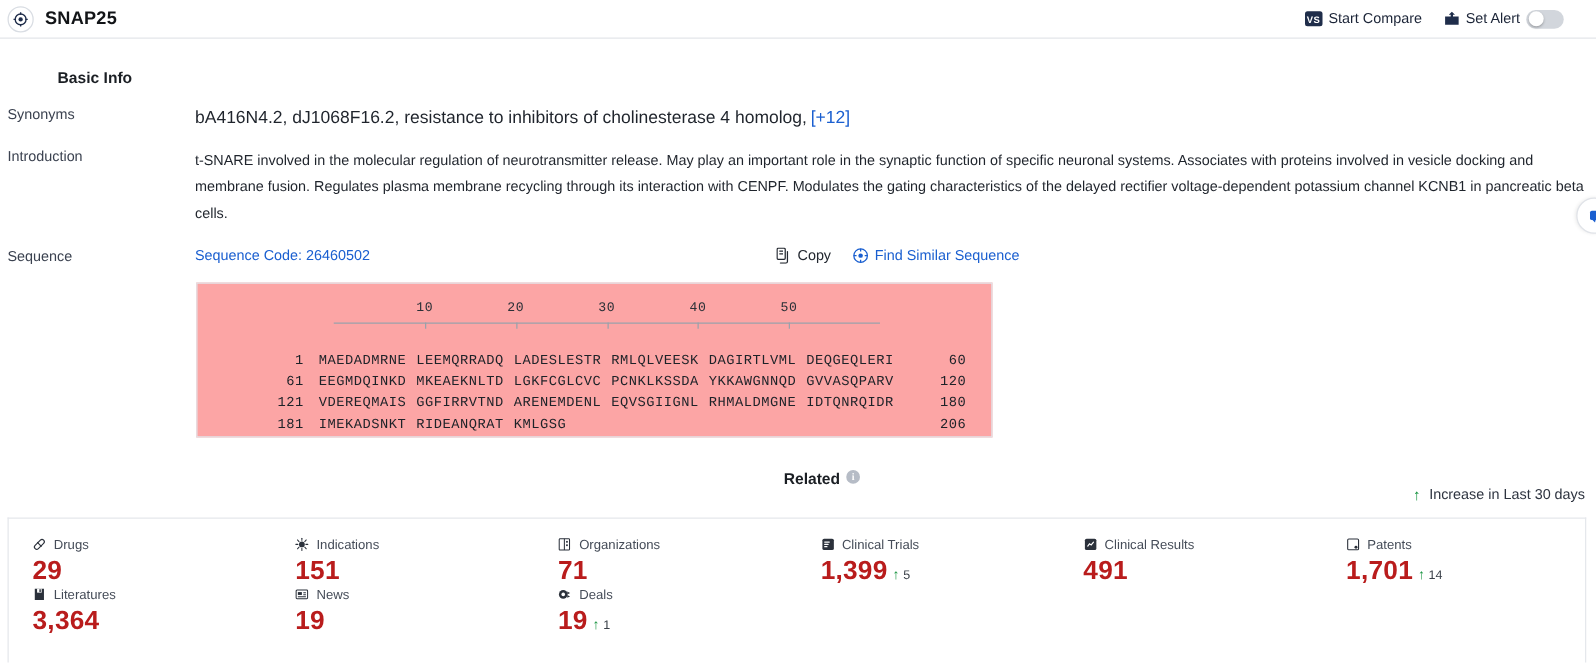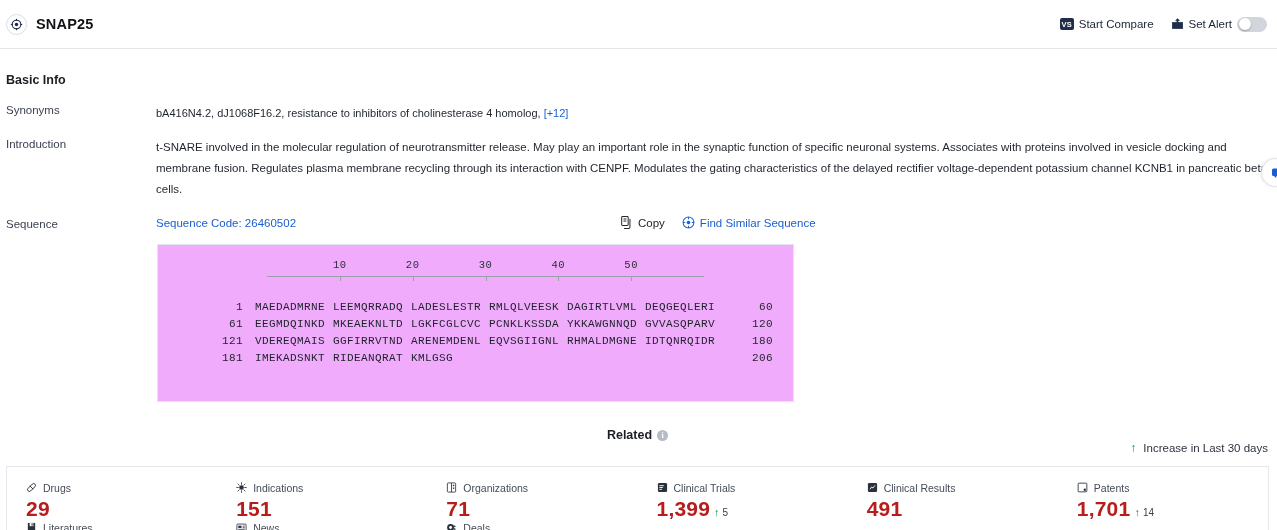--- a/index.html
+++ b/index.html
@@ -12,25 +12,25 @@
     width: 1277px;
     height: 530px;
     overflow: hidden;
     font-family: "Liberation Sans", sans-serif;
     color: #1a1a1a;
     position: relative;
   }
 
   
   .topbar {
-    height: 49px;
+    height: 31px;
     border-bottom: 1px solid #e3e6ea;
     display: flex;
     align-items: center;
-    padding: 0 8px 0 6px;
+    padding: 0 24px 0 6px;
     box-sizing: border-box;
   }
   .brand {
     display: flex;
     align-items: center;
     gap: 9px;
   }
   .brand-logo {
     width: 19px;
     height: 19px;
@@ -99,22 +99,22 @@
 
   
   .content { padding: 0 8px 0 6px; }
 
   .section-title {
     font-size: 12.5px;
     font-weight: bold;
     color: #1b1f24;
     margin-top: 24px;
     display: flex;
-    align-items: center;
     gap: 5px;
+    margin-left: 40px;
   }
   .info-dot {
     width: 11px;
     height: 11px;
     border-radius: 50%;
     background: #b6bcc6;
     color: #fff;
     font-size: 8px;
     font-weight: bold;
     display: flex;
@@ -132,21 +132,21 @@
     flex: 0 0 150px;
     font-size: 11.5px;
     color: #3b4250;
     padding-top: 1px;
   }
   .row-body {
     flex: 1 1 auto;
     min-width: 0;
   }
   .syn-text {
-    font-size: 11px;
+    font-size: 14px;
     color: #1f242c;
     line-height: 16px;
   }
   .syn-more {
     color: #1a5fd0;
     cursor: pointer;
     margin-left: 3px;
   }
   .intro-text {
     font-size: 11.5px;
@@ -181,24 +181,24 @@
     font-size: 11.5px;
     cursor: pointer;
     color: #22272f;
   }
   .seq-btn.link { color: #1a5fd0; }
 
   .seq-box {
     margin-top: 14px;
     margin-left: 151px;
     width: 637px;
-    height: 158px;
+    height: 124px;
     border: 1px solid #e2e5ea;
     box-sizing: border-box;
-    background: #f0abfc;
+    background: #fca5a5;
     position: relative;
   }
   .ruler {
     position: absolute;
     left: 109px;
     top: 14px;
     width: 437px;
     height: 22px;
   }
   .ruler-line {

